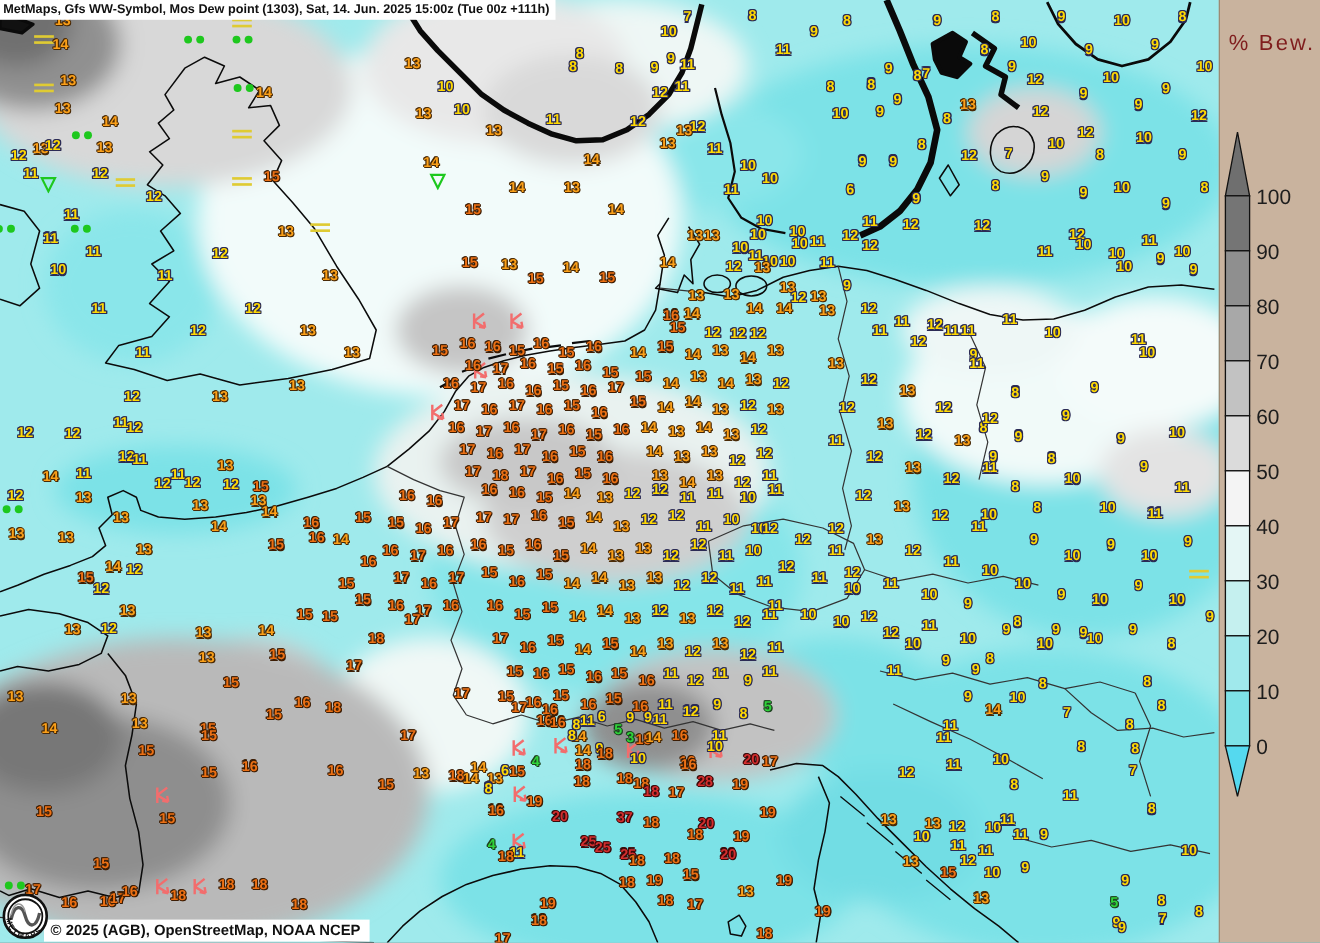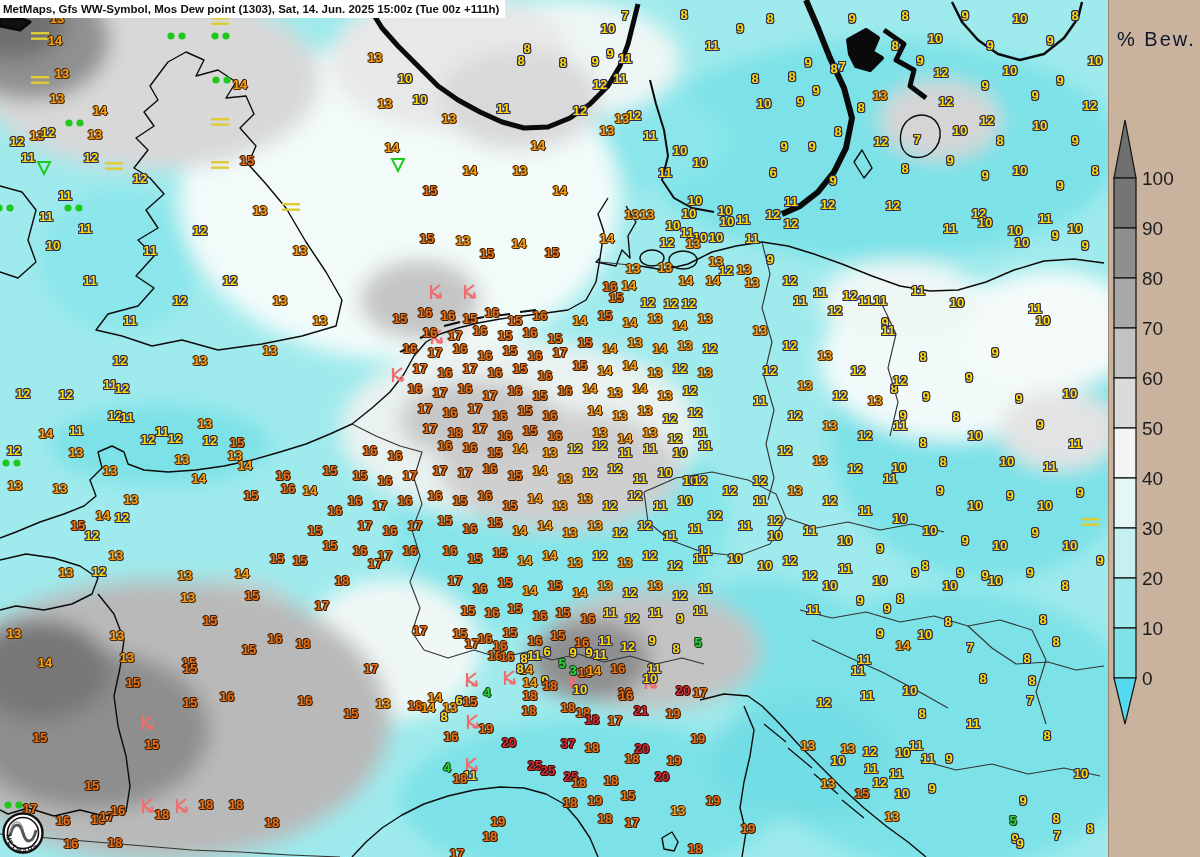--- a/index.html
+++ b/index.html
@@ -18,21 +18,21 @@
   .sym{position:absolute;transform:translate(-50%,-50%);line-height:0;}
   .titlebar{position:absolute;left:0;top:0;background:#fff;color:#101010;
             font:bold 11.5px "Liberation Sans",sans-serif;padding:3px 6px 3px 3px;z-index:30;}
   .credit{position:absolute;left:40px;top:836px;background:#fff;color:#101010;
           font:600 13.5px "Liberation Sans",sans-serif;padding:2px 8px 3px 6px;z-index:30;}
   .logo{position:absolute;left:1px;top:808px;z-index:31;}
   
   .legend{position:absolute;left:1108px;top:0;width:92px;height:857px;background:#c9b39e;
           border-left:1px solid #97856f;z-index:20;}
   .legend-title{position:absolute;left:8px;top:28px;font:20px "Liberation Sans",sans-serif;
-                color:#0f172a;letter-spacing:2px;}
+                color:#7f1d1d;letter-spacing:2px;}
   .legend svg{position:absolute;left:2px;top:118px;}
   .cb-label{font:19px "Liberation Sans",sans-serif;fill:#1d1d1d;}
 </style>
 </head>
 <body>
 
 <div class="stage">
   <div class="map">
 
     <svg class="base" width="1108" height="857" viewBox="0 0 1108 857">
@@ -712,21 +712,21 @@
         <span class="st y" style="left:470px;top:775px">11</span>
         <span class="st o" style="left:451px;top:736px">16</span>
         <span class="st g" style="left:447px;top:767px">4</span>
         <span class="st g" style="left:487px;top:692px">4</span>
         <span class="st o" style="left:460px;top:778px">18</span>
         <span class="st o" style="left:529px;top:710px">18</span>
         <span class="st o" style="left:568px;top:707px">18</span>
         <span class="st o" style="left:583px;top:712px">18</span>
         <span class="st r" style="left:592px;top:719px">18</span>
         <span class="st o" style="left:615px;top:720px">17</span>
-        <span class="st r" style="left:641px;top:710px">21</span>
+        <span class="st r" style="left:641px;top:710px">28</span>
         <span class="st o" style="left:673px;top:713px">19</span>
         <span class="st o" style="left:698px;top:738px">19</span>
         <span class="st r" style="left:568px;top:743px">37</span>
         <span class="st o" style="left:592px;top:747px">18</span>
         <span class="st o" style="left:632px;top:758px">18</span>
         <span class="st r" style="left:642px;top:748px">20</span>
         <span class="st r" style="left:535px;top:765px">25</span>
         <span class="st r" style="left:548px;top:770px">25</span>
         <span class="st r" style="left:571px;top:776px">25</span>
         <span class="st o" style="left:579px;top:782px">18</span>
@@ -889,20 +889,21 @@
       <path d="M9,28 C12,14 19,14 22,25 C25,36 32,36 35,22" fill="none" stroke="#555" stroke-width="3"></path>
       <path d="M9,24 C12,11 19,11 22,21" fill="none" stroke="#999" stroke-width="1.4"></path>
       <defs>
           <path id="arcpath" d="M5,27 A18,18 0 0 0 41,27"></path>
         </defs>
       <text font-size="7" font-weight="bold" font-family="Liberation Sans, sans-serif" fill="#111" letter-spacing="1.5">
         <textPath href="#arcpath">METMAPS</textPath>
       </text>
     </svg>
 
+    <div class="credit">© 2025 (AGB), OpenStreetMap, NOAA NCEP</div>
   </div>
 
   <div class="legend">
     <div class="legend-title">% Bew.</div>
     <svg id="colorbar" width="88" height="620" viewBox="0 0 88 620">
         <polygon points="14,2 3,60 25,60" fill="#6f6f6f" stroke="#111" stroke-width="1.2"></polygon>
         <rect x="3" y="60" width="22" height="50" fill="#757575" stroke="#111" stroke-width="1.2"></rect>
         <rect x="3" y="110" width="22" height="50" fill="#8f8f8f" stroke="#111" stroke-width="1.2"></rect>
         <rect x="3" y="160" width="22" height="50" fill="#a8a8a8" stroke="#111" stroke-width="1.2"></rect>
         <rect x="3" y="210" width="22" height="50" fill="#c2c2c2" stroke="#111" stroke-width="1.2"></rect>

